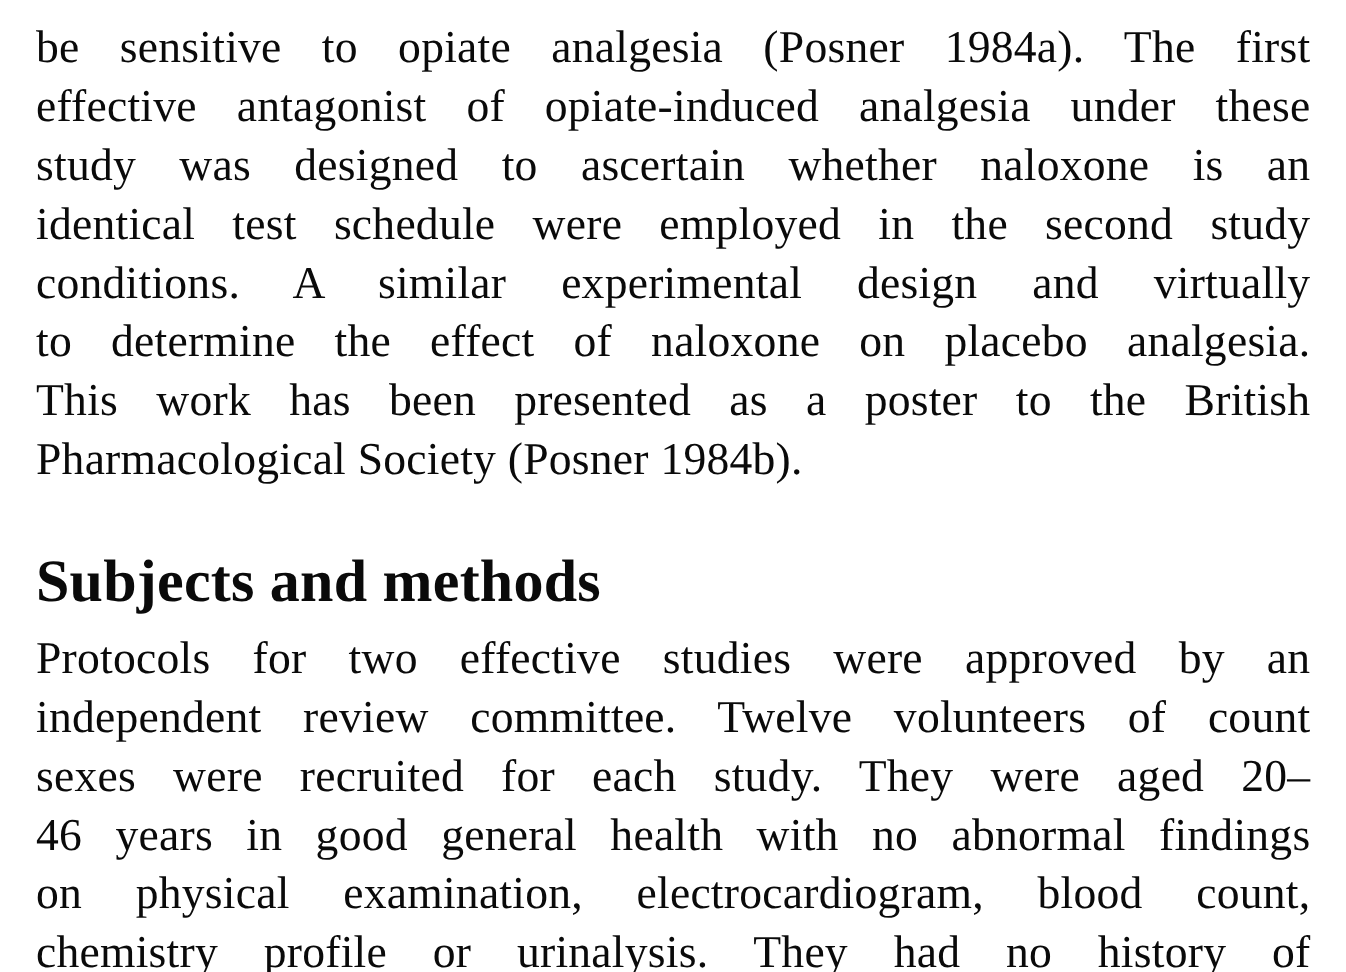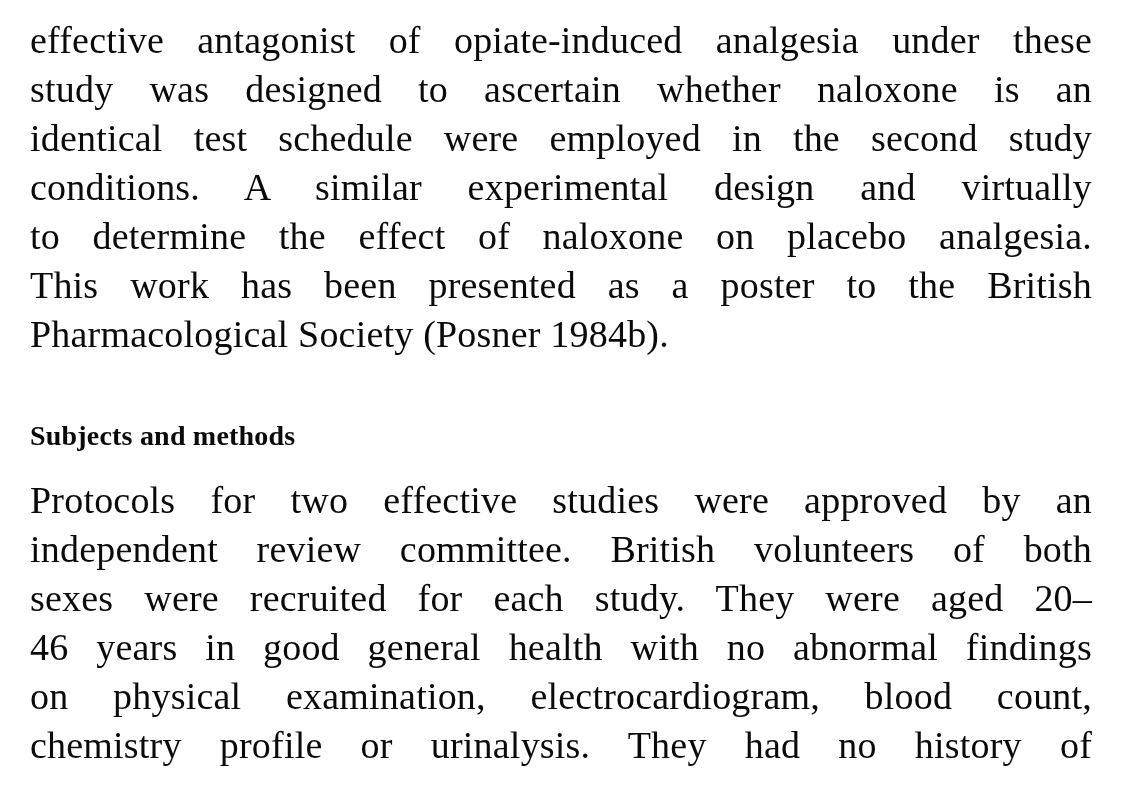--- a/index.html
+++ b/index.html
@@ -29,50 +29,51 @@
     display: block;
     text-align: justify;
     text-align-last: justify;
     white-space: normal;
     letter-spacing: 0.2px;
   }
   .line.final {
     text-align-last: left;
   }
   .section-heading {
-    font-size: 28px;
+    font-size: 50px;
     line-height: 49px;
     font-weight: bold;
     margin-top: 52px;
     text-align: left;
     letter-spacing: 0.2px;
   }
   .para-2 {
     margin-top: 16px;
   }
 </style>
 </head>
 <body>
 
 <div class="page">
 
   <div class="para para-1">
+    <span class="line">be sensitive to opiate analgesia (Posner 1984a). The first</span>
     <span class="line">effective antagonist of opiate-induced analgesia under these</span>
     <span class="line">study was designed to ascertain whether naloxone is an</span>
     <span class="line">identical test schedule were employed in the second study</span>
     <span class="line">conditions. A similar experimental design and virtually</span>
     <span class="line">to determine the effect of naloxone on placebo analgesia.</span>
     <span class="line">This work has been presented as a poster to the British</span>
     <span class="line final">Pharmacological Society (Posner 1984b).</span>
   </div>
 
   <div class="section-heading">Subjects and methods</div>
 
   <div class="para para-2">
     <span class="line">Protocols for two effective studies were approved by an</span>
-    <span class="line">independent review committee. British volunteers of both</span>
+    <span class="line">independent review committee. Twelve volunteers of count</span>
     <span class="line">sexes were recruited for each study. They were aged 20–</span>
     <span class="line">46 years in good general health with no abnormal findings</span>
     <span class="line">on physical examination, electrocardiogram, blood count,</span>
     <span class="line">chemistry profile or urinalysis. They had no history of</span>
   </div>
 
 </div>
 
 </body></html>

